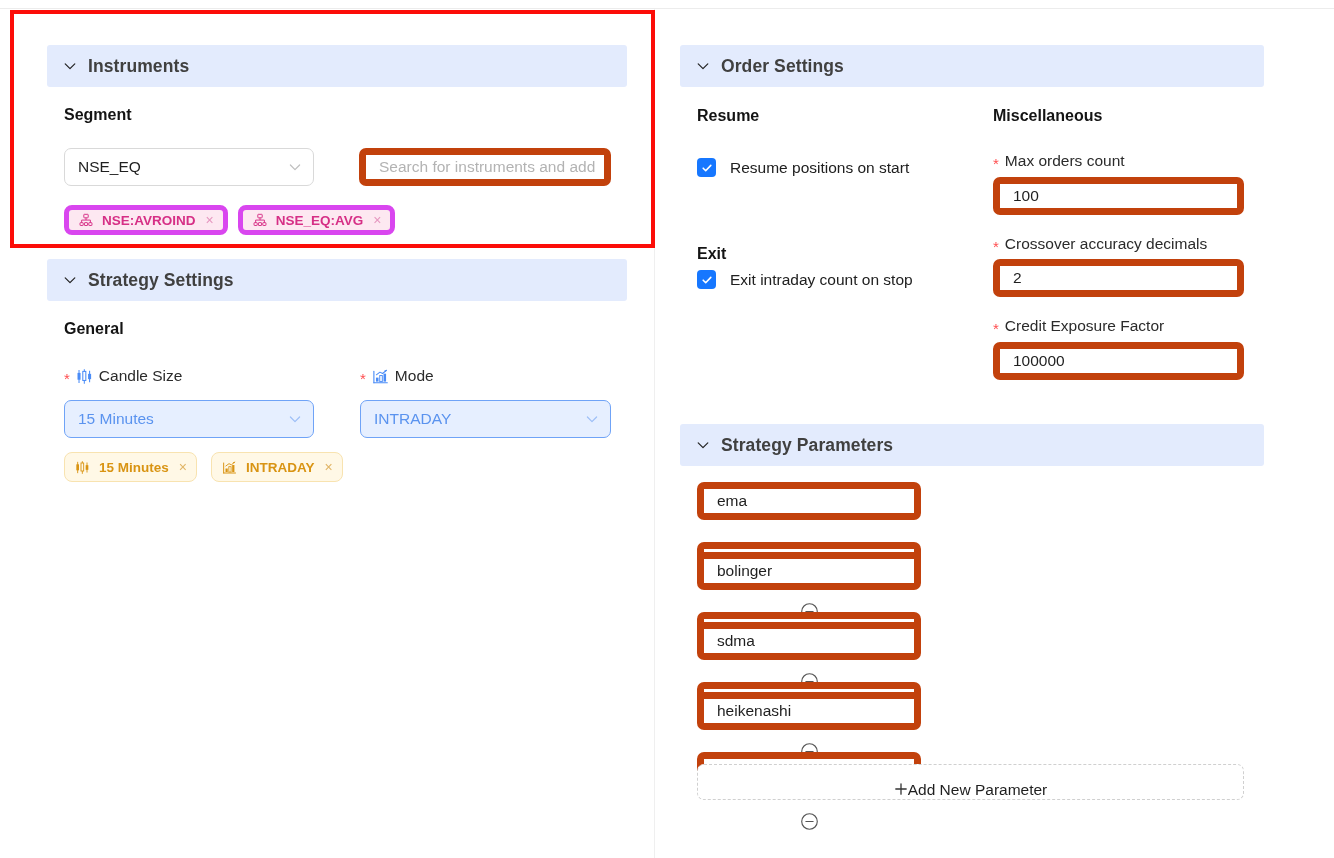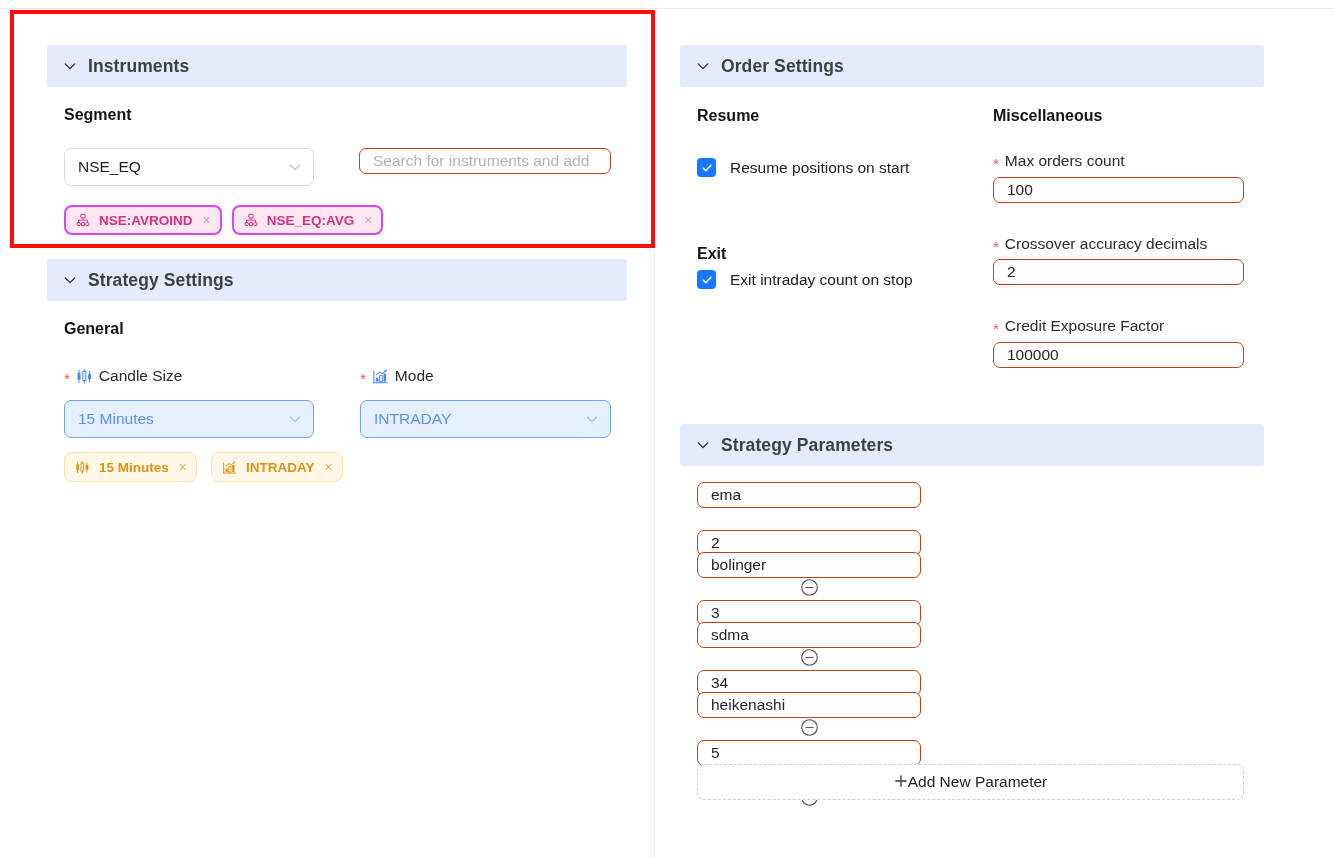--- a/index.html
+++ b/index.html
@@ -130,22 +130,22 @@
   .select .arrow { color: #bfbfbf; display:inline-flex; }
   .select.active {
     background: #e6efff;
     border-color: #6fa3f7;
     color: #5a93ef;
   }
   .select.active .arrow { color: #9dbff7; }
 
   .textinput {
     box-sizing: border-box;
-    height: 26px;
-    border: 1px solid #c2410c;
+    height: 38px;
+    border: 7px solid #c2410c;
     border-radius: 7px;
     background: #ffffff;
     display: flex;
     align-items: center;
     padding: 0 13px;
     font-size: 15.5px;
     color: #1f1f1f;
   }
   .textinput.placeholder { color: #b3b3b3; }
 
@@ -156,21 +156,21 @@
     gap: 9px;
     height: 30px;
     padding: 0 9px 0 10px;
     border-radius: 8px;
     font-size: 13.5px;
     font-weight: bold;
     box-sizing: border-box;
   }
   .chip.pink {
     background: #fde8f1;
-    border: 2px solid #d946ef;
+    border: 5px solid #d946ef;
     color: #d62f86;
   }
   .chip.pink .chip-x { color: #e596bf; }
   .chip.yellow {
     background: #fff8e6;
     border: 1px solid #f8e3b0;
     color: #d99413;
   }
   .chip.yellow .chip-x { color: #e0b464; }
   .chip-x {
@@ -217,21 +217,21 @@
     color: #444;
     cursor: pointer;
   }
 
   .add-param {
     box-sizing: border-box;
     height: 36px;
     border: 1px dashed #d0d0d0;
     border-radius: 7px;
     display: flex;
-    align-items: center;
+    align-items: flex-end;
     justify-content: center;
     font-size: 15.5px;
     color: #1f1f1f;
     background: #fff;
     cursor: pointer;
   }
   .plus-ico { font-size: 16px; color: #333; line-height: 1; }
 </style>
 </head>
 <body>

